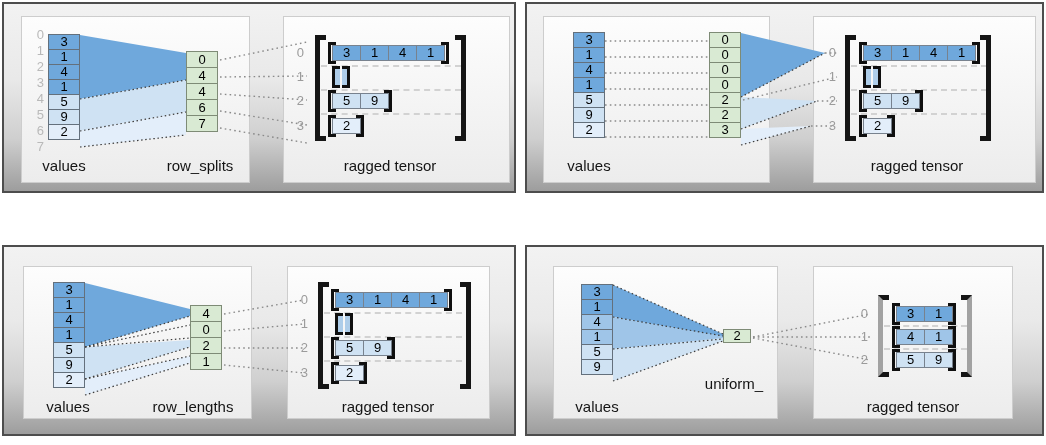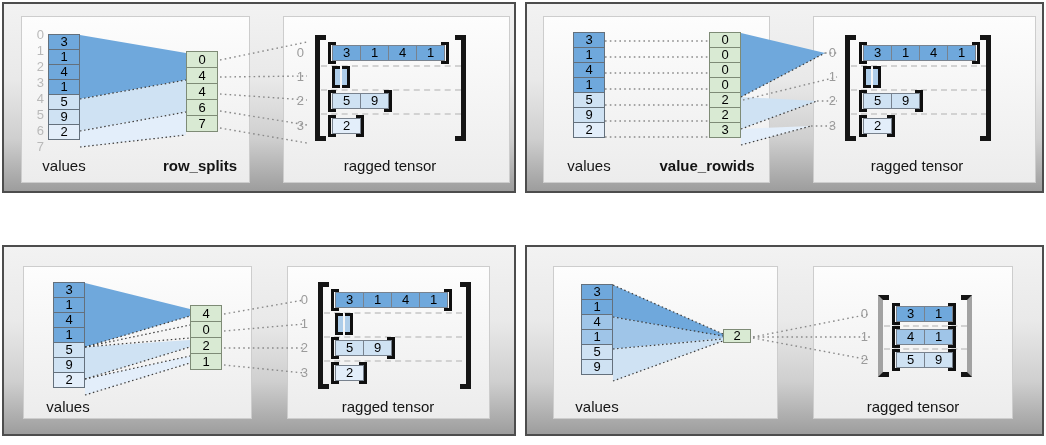--- a/index.html
+++ b/index.html
@@ -25,21 +25,21 @@
   .vc {
     width: 32px; height: 16px; margin-top: -1px;
     border: 1px solid #64707c; text-align: center;
     font-size: 13px; line-height: 14px; color: #000;
   }
   .gc { background: #d9ead3; border-color: #7e8b76; }
   .h17 { height: 17px; line-height: 15px; }
   .idx { position: absolute; z-index: 3; width: 28px; text-align: right; font-size: 13px; color: #b9b9b9; line-height: 16px; }
   .rlbl { position: absolute; z-index: 3; width: 16px; text-align: right; font-size: 13px; color: #9b9b9b; line-height: 16px; }
   .cap { position: absolute; z-index: 4; font-size: 15px; color: #141414; text-align: center; line-height: 18px; }
-  .cap.key { font-weight: 700; }
+  .cap.key { font-weight: 400; }
   .crow { position: absolute; z-index: 3; display: flex; }
   .tc {
     width: 29px; height: 16px; margin-left: -1px;
     border: 1px solid #78828e; text-align: center;
     font-size: 13px; line-height: 14px; color:#000;
   }
   .tc:first-child { margin-left: 0; }
   .rb { position: absolute; z-index: 4; width: 8px; height: 22px; }
   .rb.l { border-left: 3px solid #0f0f0f; border-top: 3px solid #0f0f0f; border-bottom: 3px solid #0f0f0f; }
   .rb.r { border-right: 3px solid #0f0f0f; border-top: 3px solid #0f0f0f; border-bottom: 3px solid #0f0f0f; }
@@ -196,21 +196,20 @@
     <div class="vc gc">0</div>
     <div class="vc gc">0</div>
     <div class="vc gc">0</div>
     <div class="vc gc">0</div>
     <div class="vc gc">2</div>
     <div class="vc gc">2</div>
     <div class="vc gc">3</div>
   </div>
 
   <div class="cap" style="left:12px;top:153px;width:100px">values</div>
-  <div class="cap key" style="left:100px;top:153px;width:160px">value_rowids</div>
   <div class="cap" style="left:310px;top:153px;width:160px">ragged tensor</div>
 
   <div class="rlbl" style="left:293px;top:41px">0</div>
   <div class="rlbl" style="left:293px;top:65px">1</div>
   <div class="rlbl" style="left:293px;top:89px">2</div>
   <div class="rlbl" style="left:293px;top:114px">3</div>
 
   <div class="ob l" style="left:318px;top:31px;height:106px"></div>
   <div class="ob r" style="left:453px;top:31px;height:106px"></div>
 
@@ -281,20 +280,21 @@
   </div>
 
   <div class="col" style="left:186px;top:59px">
     <div class="vc gc h17">4</div>
     <div class="vc gc h17">0</div>
     <div class="vc gc h17">2</div>
     <div class="vc gc h17">1</div>
   </div>
 
   <div class="cap" style="left:14px;top:151px;width:100px">values</div>
+  <div class="cap key" style="left:109px;top:151px;width:160px">row_lengths</div>
   <div class="cap" style="left:304px;top:151px;width:160px">ragged tensor</div>
 
   <div class="rlbl" style="left:288px;top:45px">0</div>
   <div class="rlbl" style="left:288px;top:69px">1</div>
   <div class="rlbl" style="left:288px;top:93px">2</div>
   <div class="rlbl" style="left:288px;top:118px">3</div>
 
   <div class="ob l" style="left:314px;top:35px;height:107px"></div>
   <div class="ob r" style="left:456px;top:35px;height:107px"></div>
 
@@ -358,20 +358,21 @@
     <div class="vc m">1</div>
     <div class="vc li">5</div>
     <div class="vc li">9</div>
   </div>
 
   <div class="col" style="left:196px;top:83px">
     <div class="vc gc" style="width:28px;height:14px;line-height:12px">2</div>
   </div>
 
   <div class="cap" style="left:20px;top:151px;width:100px">values</div>
+  <div class="cap key" style="left:127px;top:128px;width:160px">uniform_</div>
   <div class="cap" style="left:306px;top:151px;width:160px">ragged tensor</div>
 
   <div class="rlbl" style="left:325px;top:59px">0</div>
   <div class="rlbl" style="left:325px;top:82px">1</div>
   <div class="rlbl" style="left:325px;top:105px">2</div>
 
   <div class="ob l gl" style="left:351px;top:48px;height:82px"></div>
   <div class="ob r gr" style="left:434px;top:48px;height:82px"></div>
 
   <div class="sep" style="left:357px;top:78px;width:83px"></div>

